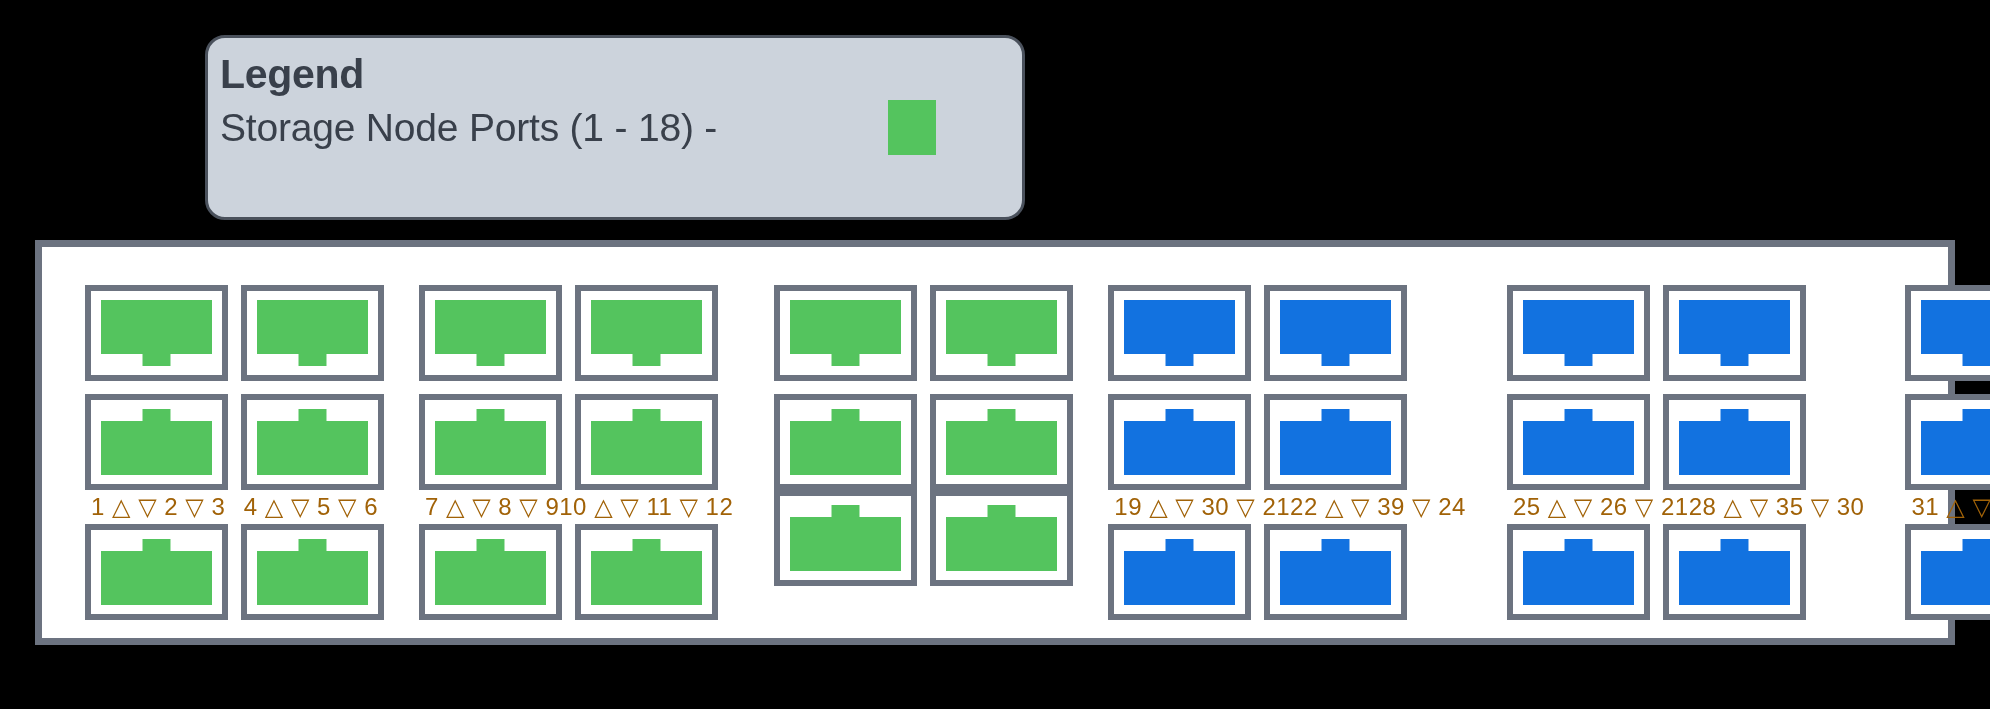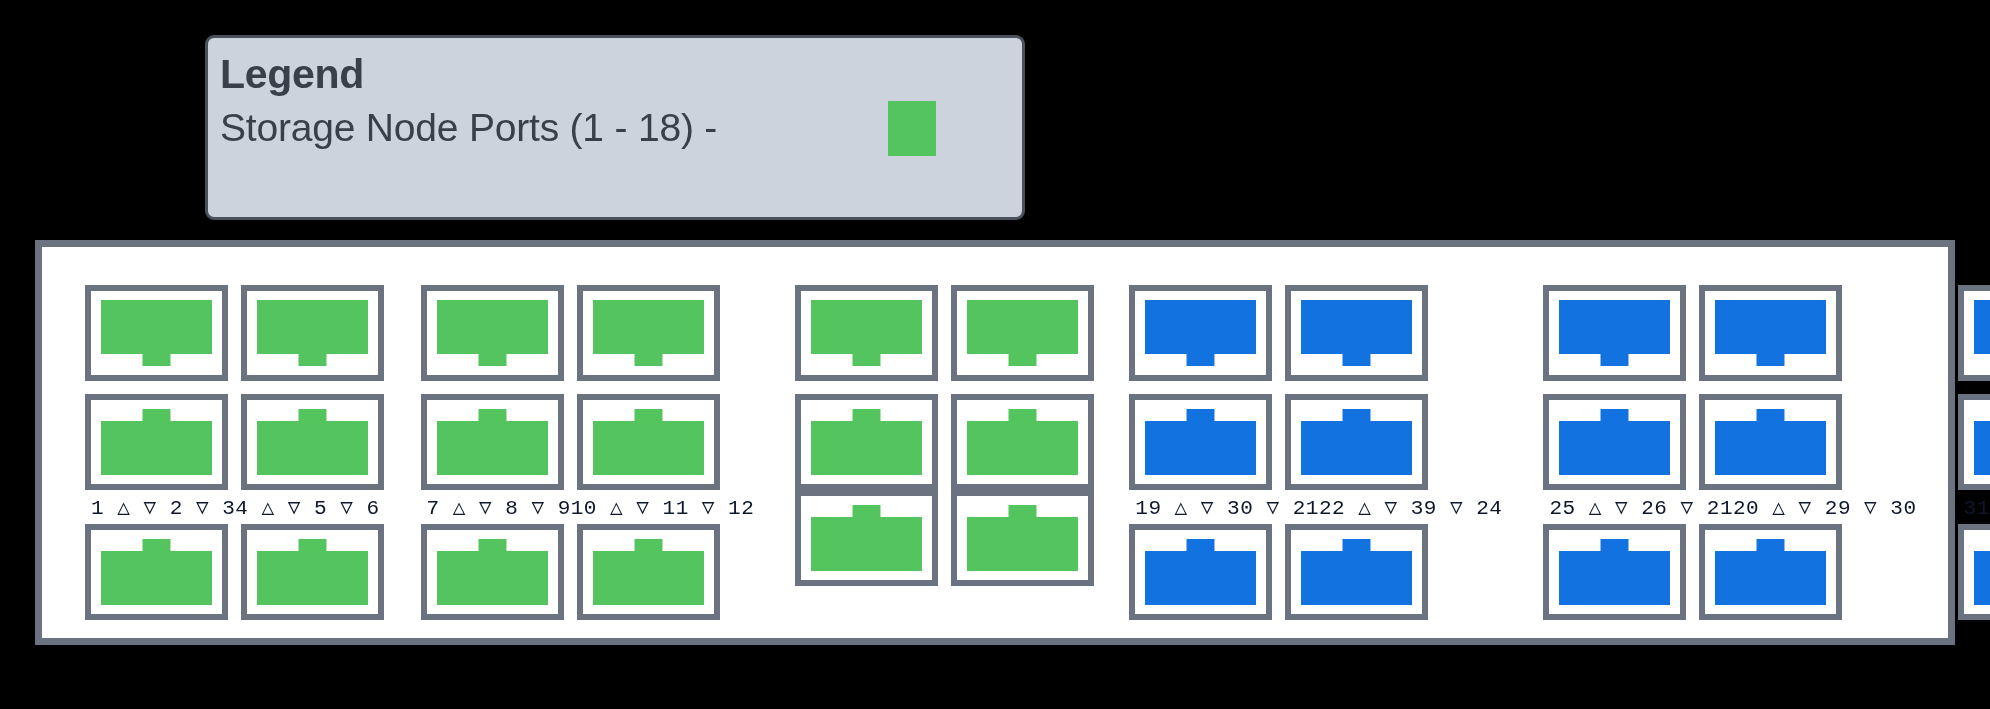--- a/index.html
+++ b/index.html
@@ -20,33 +20,32 @@
   
   #legend-box {
     position: absolute;
     left: 205px;
     top: 35px;
     width: 820px;
     height: 185px;
     box-sizing: border-box;
     background: #ccd3dc;
     border: 3px solid #4a515c;
-    border-radius: 9px;
+    border-radius: 20px;
     padding: 10px 0 0 12px;
   }
   #legend-title {
     font-size: 41px;
     font-weight: bold;
     color: #39404b;
     line-height: 52px;
     letter-spacing: -0.3px;
   }
   .legend-row {
     display: flex;
-    align-items: center;
     height: 56px;
     line-height: 56px;
   }
   .legend-label {
     font-size: 39px;
     color: #39404b;
     white-space: nowrap;
     width: 668px;
     letter-spacing: -0.2px;
   }
@@ -84,24 +83,24 @@
     gap: 13px;
   }
   .port-label-row {
     display: flex;
     justify-content: space-between;
     align-items: center;
     height: 34px;
     padding: 0 6px;
   }
   .port-label {
-    font-size: 21px;
-    color: #0f172a;
+    font-size: 24px;
+    color: #a16207;
     white-space: nowrap;
-    font-family: Liberation Mono, monospace;
+    font-family: Liberation Sans, sans-serif;
     letter-spacing: 0.5px;
   }
 
   
   .port {
     width: 143px;
     height: 96px;
     box-sizing: border-box;
     border: 6px solid #6c7380;
     background: #ffffff;
@@ -311,21 +310,21 @@
             </svg>
           </div>
           <div class="port">
             <svg viewBox="0 0 119 72" preserveAspectRatio="none" aria-hidden="true">
               <path d="M44.5,0 H74.5 V13 H119 V72 H0 V13 H44.5 Z" fill="#1272e0"></path>
             </svg>
           </div>
         </div>
         <div class="port-label-row">
           <span class="port-label">25 △  ▽ 26  ▽ 21</span>
-          <span class="port-label">20 △  ▽ 29  ▽ 30</span>
+          <span class="port-label">28 △  ▽ 35  ▽ 30</span>
         </div>
         <div class="port-row">
           <div class="port">
             <svg viewBox="0 0 119 72" preserveAspectRatio="none" aria-hidden="true">
               <path d="M44.5,0 H74.5 V13 H119 V72 H0 V13 H44.5 Z" fill="#1272e0"></path>
             </svg>
           </div>
           <div class="port">
             <svg viewBox="0 0 119 72" preserveAspectRatio="none" aria-hidden="true">
               <path d="M44.5,0 H74.5 V13 H119 V72 H0 V13 H44.5 Z" fill="#1272e0"></path>

